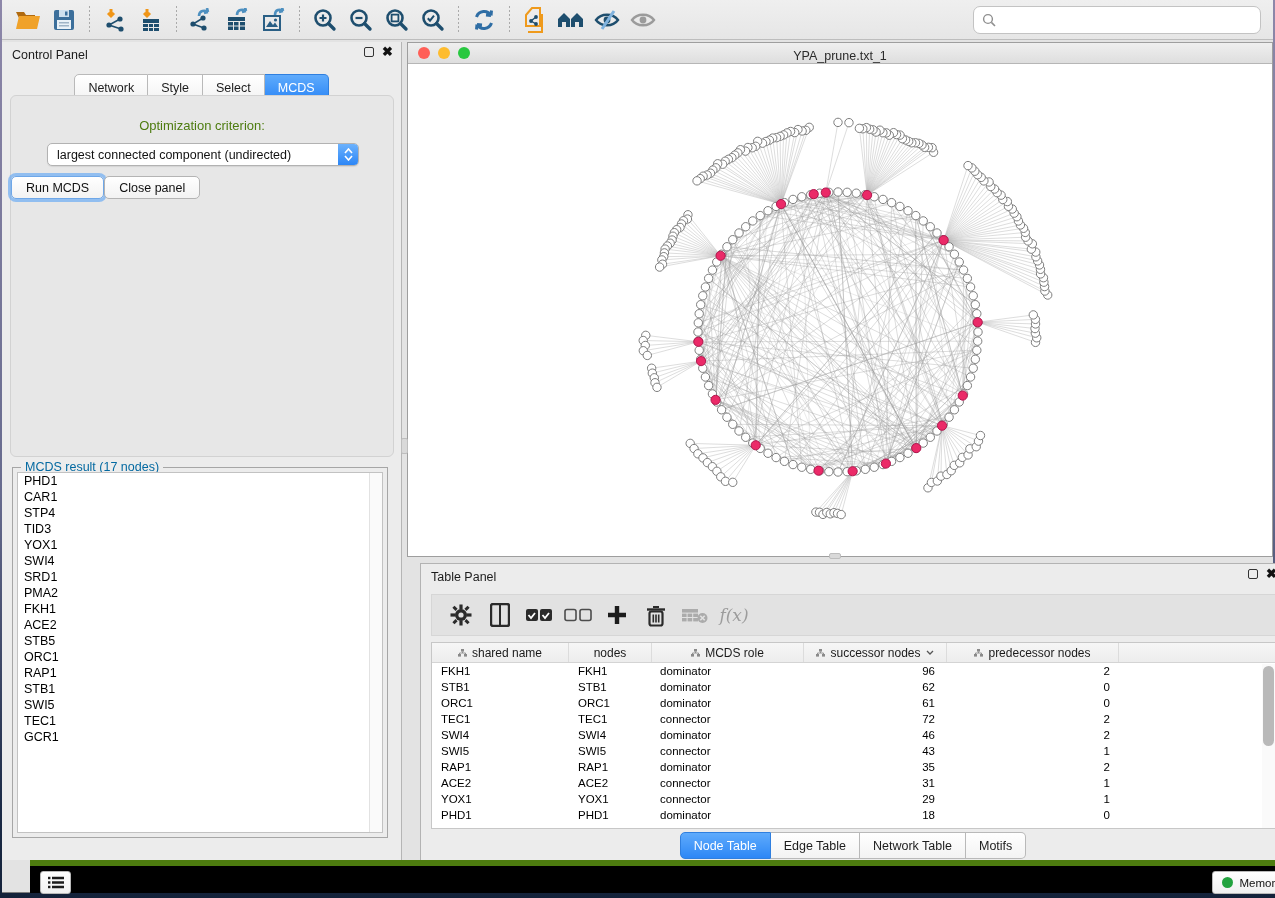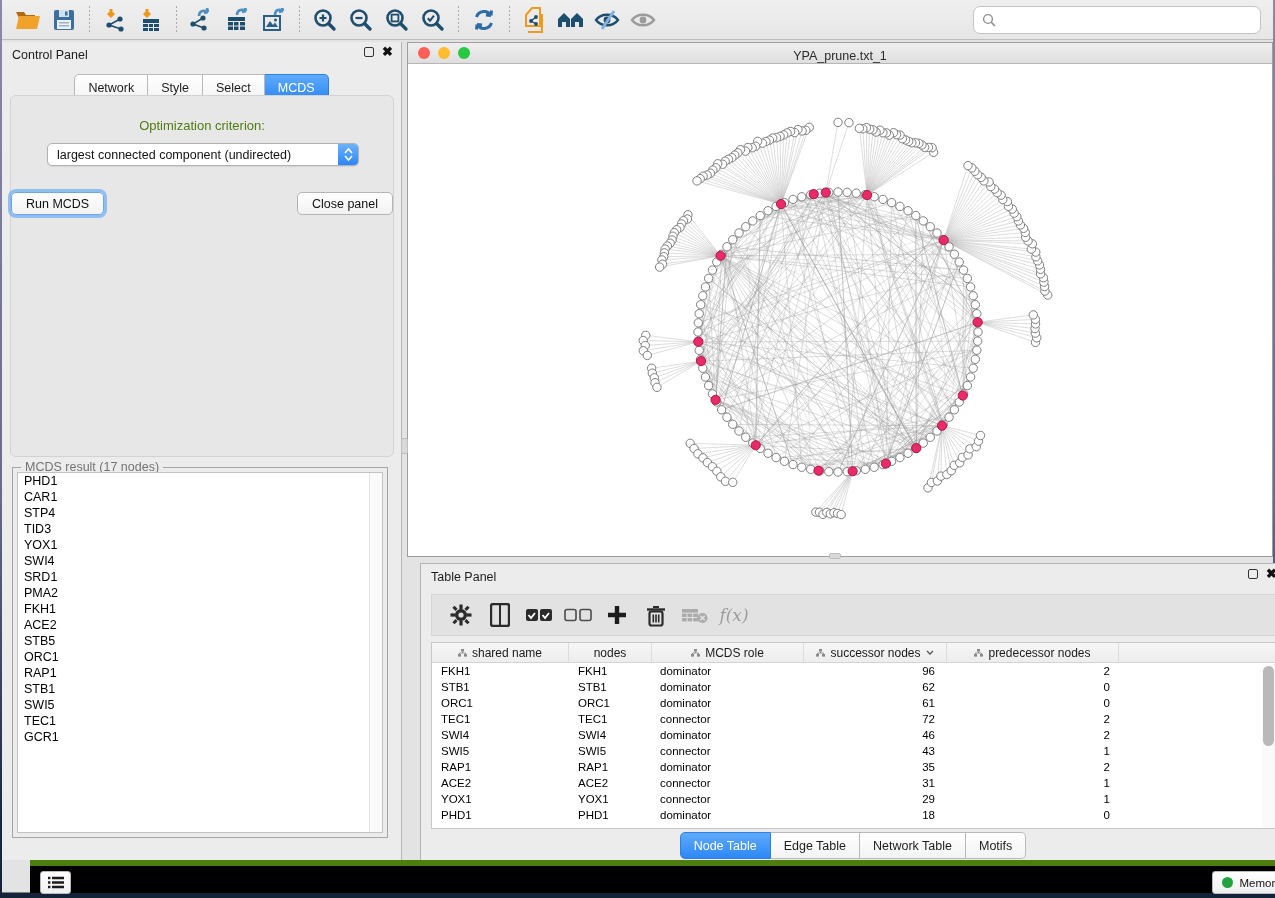--- a/index.html
+++ b/index.html
@@ -44,30 +44,30 @@
   .opt-label { margin-top:22px; text-align:center; font-size:13px; color:#4d7c0f; }
   .dropdown { position:absolute; left:36px; top:47px; width:312px; height:23px;
     background:#fff; border:1px solid #b2b2b2; border-radius:5px;
     display:flex; align-items:center; box-shadow:0 1px 1px rgba(0,0,0,.08); }
   .dropdown .dd-text { flex:1; font-size:12.5px; padding-left:9px; color:#111;
     white-space:nowrap; overflow:hidden; }
   .dd-cap { width:20px; height:21px; border-radius:0 4px 4px 0;
     background:linear-gradient(#6cb2fd,#2c86f6); display:flex; flex-direction:column;
     align-items:center; justify-content:center; gap:1px; }
   .dd-cap svg { display:block; }
-  .cp-buttons { position:absolute; left:0; top:96px; width:100%; display:flex; justify-content:space-between; gap:13px; }
+  .cp-buttons { position:absolute; left:0; top:80px; width:100%; display:flex; justify-content:flex-start; }
   .pushbtn { height:23px; padding:0 14px; font-size:12.5px; color:#111;
     background:linear-gradient(#ffffff,#f2f2f2); border:1px solid #b4b4b4; border-radius:5px;
     display:flex; align-items:center; }
   .pushbtn.focused { box-shadow:0 0 0 3px rgba(98,167,245,.65); border-color:#6ea7e8; }
 
   .mcds-fieldset { position:absolute; left:10px; top:425px; width:376px; height:371px;
     border:1px solid #a6a6a6; }
   .mcds-legend { position:absolute; left:8px; top:-8px; background:#ececec; padding:0 4px;
-    font-size:12.5px; color:#737373; }
+    font-size:12.5px; color:#0369a1; }
   .mcds-list { position:absolute; inset:4px; background:#fff; border:1px solid #c2c2c2; overflow:hidden; }
   .mcds-scroll { position:absolute; right:0; top:0; bottom:0; width:13px; background:#fafafa; border-left:1px solid #e2e2e2; }
   .mcds-item { height:16px; line-height:16px; font-size:12.5px; padding-left:6px; color:#000; }
 
   
   .net-window { position:absolute; left:405px; top:42px; width:866px; height:515px;
     background:#fff; border:1px solid #9e9e9e; }
   .net-titlebar { position:relative; height:21px; background:linear-gradient(#efefef,#dedede);
     border-bottom:1px solid #b6b6b6; display:flex; align-items:flex-end; justify-content:center;
     font-size:12.5px; color:#2b2b2b; }

